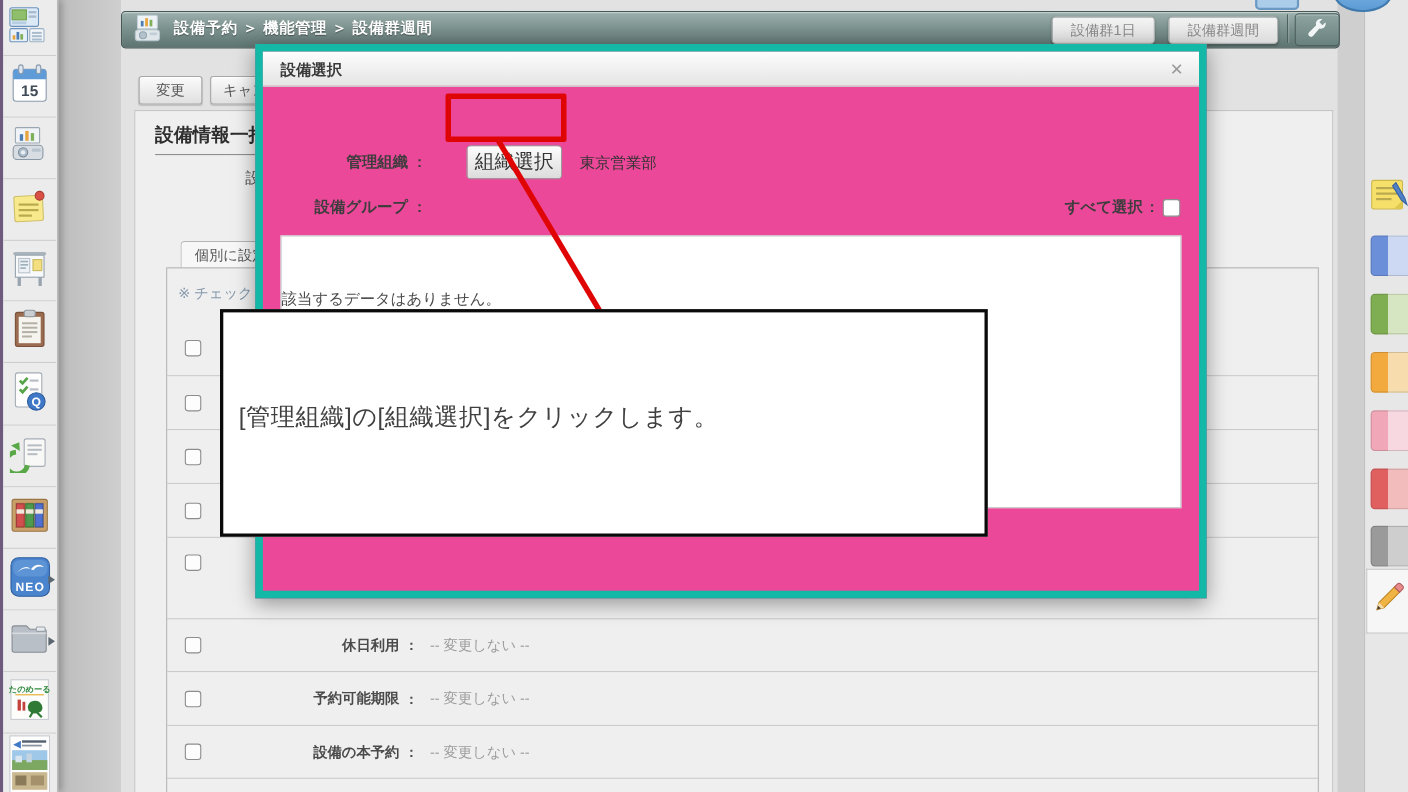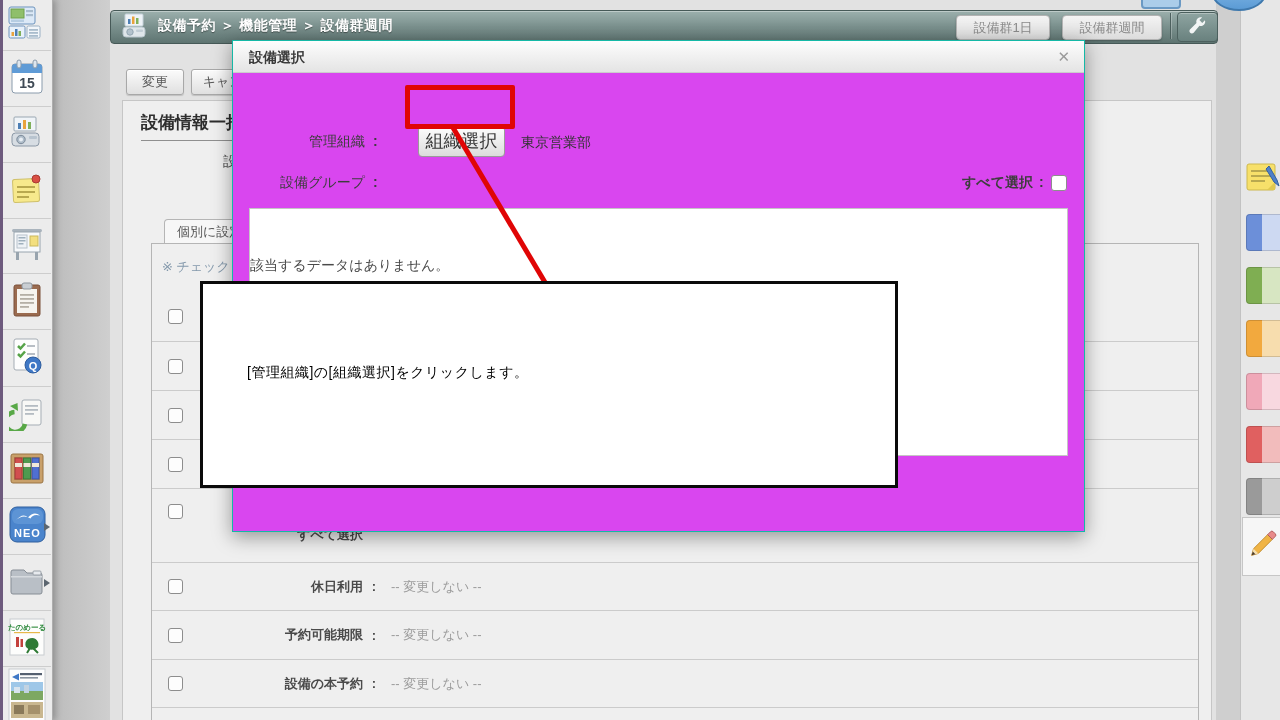--- a/index.html
+++ b/index.html
@@ -63,25 +63,25 @@
   
   .swatch{left:1246px;width:40px;height:37px;border-radius:4px 0 0 4px;box-shadow:inset 0 0 0 1px rgba(0,0,0,.15);}
   .rnote{left:1245px;top:160px;}
   .rpencil-panel{left:1242px;top:517px;width:38px;height:57px;background:#f6f6f6;border:1px solid #c6c6c6;border-right:none;display:flex;align-items:center;justify-content:center;}
 
   
   .chipA{left:1141px;top:-9px;width:36px;height:14px;border-radius:4px;background:#abcdea;border:2px solid #6a99c4;}
   .chipB{left:1212px;top:-24px;width:50px;height:31px;border-radius:50%;background:linear-gradient(#8fc0ea,#5b9bd5);border:2px solid #3f79ad;}
 
   
-  .modal{left:232px;top:40px;width:851px;height:490px;background:#d946ef;border:1px solid #14b8a6;box-shadow:0 5px 18px rgba(0,0,0,.38);z-index:10;}
+  .modal{left:232px;top:40px;width:851px;height:490px;background:#ec4899;border:7px solid #14b8a6;box-shadow:0 5px 18px rgba(0,0,0,.38);z-index:10;}
   .m-title{position:absolute;left:0;top:0;width:100%;height:32px;background:linear-gradient(#fdfdfd,#e4e4e4);border-bottom:1px solid #ccc;box-sizing:border-box;}
   .m-title .t{position:absolute;left:16px;top:8px;font-size:14px;font-weight:bold;color:#3a3a3a;}
   .m-close{position:absolute;right:14px;top:7px;font-size:15px;font-weight:bold;color:#9a9a9a;cursor:default;}
-  .m-label{position:absolute;width:112px;text-align:right;font-size:14px;font-weight:normal;color:#3d3d3d;}
+  .m-label{position:absolute;width:112px;text-align:right;font-size:14px;font-weight:bold;color:#3d3d3d;}
   .m-colon{position:absolute;left:140px;font-size:14px;font-weight:bold;color:#3d3d3d;}
   .m-org-label{left:20px;top:92px;} .m-org-colon{top:92px;}
   .m-orgbtn{position:absolute;left:185px;top:85px;width:85px;height:29px;border:1px solid #9b9b9b;border-radius:4px;
     background:linear-gradient(#fdfdfd,#dcdcdc);font-size:18px;color:#333;text-align:center;line-height:29px;box-shadow:inset 0 1px 0 #fff;}
   .m-orgval{position:absolute;left:288px;top:93px;font-size:14px;color:#333;}
   .m-grp-label{left:20px;top:133px;} .m-grp-colon{top:133px;}
   .m-select{position:absolute;left:158px;top:128px;width:158px;height:26px;border:1px solid #8a8a8a;border-radius:2px;background:#fff;
     font-size:14px;color:#222;line-height:24px;padding-left:7px;box-sizing:border-box;}
   .m-select .chev{position:absolute;right:9px;top:10px;width:0;height:0;border-top:6px solid #333;border-left:5px solid transparent;border-right:5px solid transparent;}
   .m-selall-label{position:absolute;left:700px;top:133px;width:100px;text-align:right;font-size:14px;font-weight:bold;color:#3d3d3d;}
@@ -91,21 +91,21 @@
   .m-empty{margin-top:48px;text-align:left;font-size:14px;color:#4a4a4a;}
   .m-footer{position:absolute;left:0;bottom:0;width:100%;height:40px;background:#ededed;border-top:1px solid #ccc;box-sizing:border-box;}
   .m-btn{position:absolute;top:9px;height:24px;border:1px solid #a8a8a8;border-radius:3px;background:linear-gradient(#fbfbfb,#e0e0e0);
     font-size:13px;color:#333;text-align:center;line-height:24px;box-shadow:inset 0 1px 0 #fff;}
   .m-ok{left:590px;width:108px;} .m-cancel{left:708px;width:131px;}
 
   
   .t-line{left:0;top:0;width:1280px;height:720px;z-index:15;pointer-events:none;}
   .t-box{left:405px;top:85px;width:110px;height:44px;border:5px solid #e00505;border-radius:2px;z-index:16;box-sizing:border-box;}
   .t-note{left:200px;top:281px;width:698px;height:207px;background:#fff;border:3px solid #0a0a0a;z-index:16;box-sizing:border-box;}
-  .t-note .txt{position:absolute;left:14px;top:80px;font-size:14px;color:#000000;letter-spacing:.5px;margin-left:30px;}
+  .t-note .txt{position:absolute;left:14px;top:80px;font-size:22px;color:#404040;letter-spacing:.5px;}
 </style>
 </head>
 <body>
 
 <div class="abs content-bg"></div>
 <div class="abs right-strip"></div>
 
 <div class="abs chipA"></div>
 <div class="abs chipB"></div>
 

